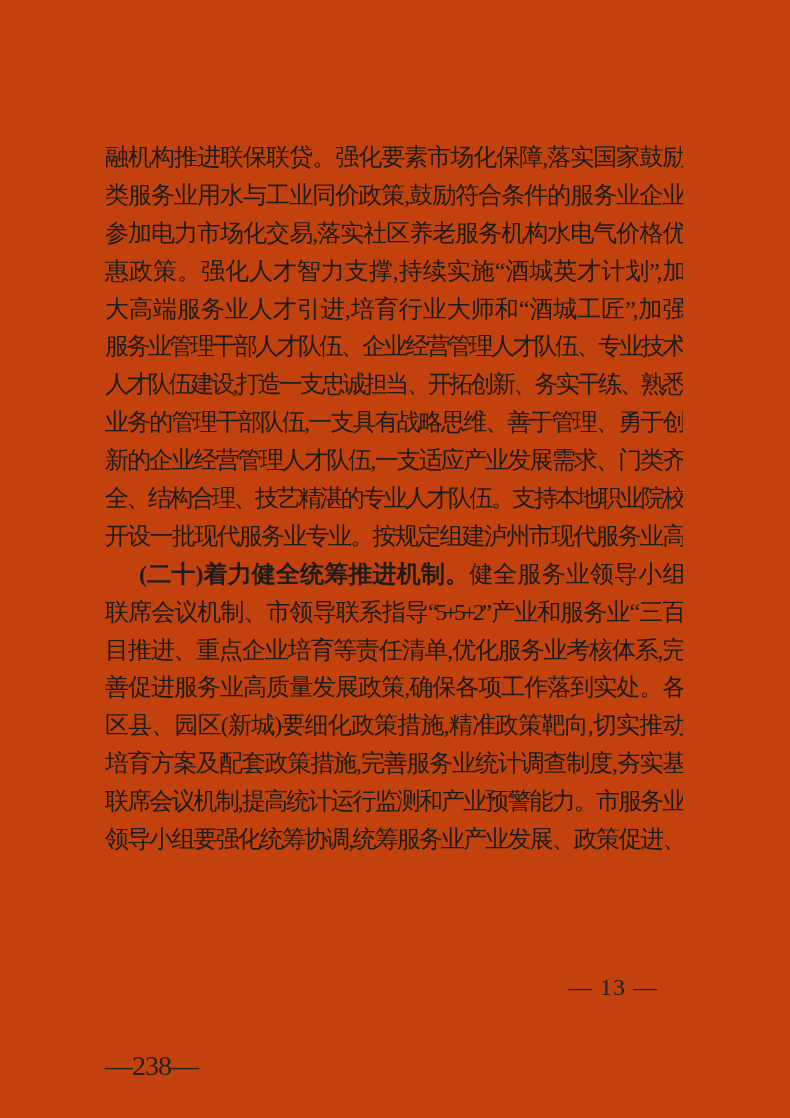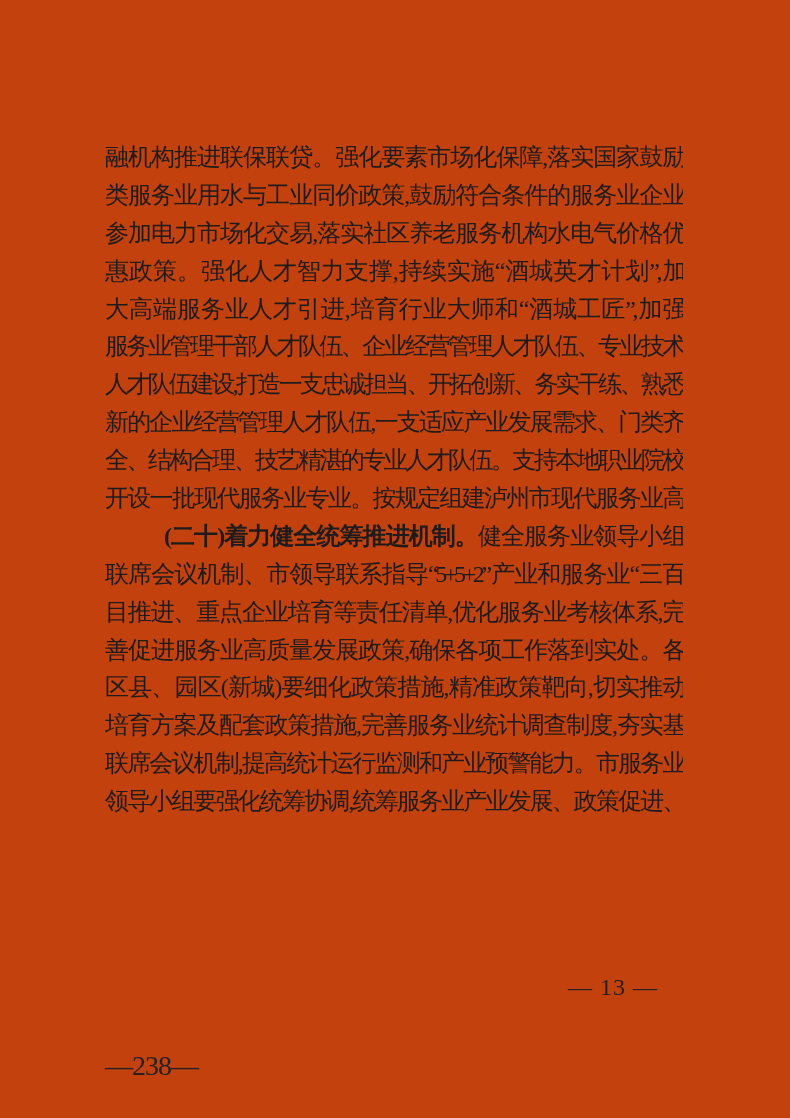--- a/index.html
+++ b/index.html
@@ -32,21 +32,20 @@
     overflow: hidden;
   }
   .line.para-end {
     text-align-last: left;
   }
   .line.indent {
     text-indent: 34px;
   }
   .bold {
     font-weight: bold;
-    margin-left: 25px;
   }
   .pagenum {
     position: absolute;
     top: 974px;
     right: 132px;
     font-size: 24px;
     letter-spacing: 1px;
     color: #222222;
   }
   .footer {
@@ -63,20 +62,21 @@
 
 <div class="page">
   <div class="textblock">
     <div class="line">融机构推进联保联贷。强化要素市场化保障,落实国家鼓励</div>
     <div class="line">类服务业用水与工业同价政策,鼓励符合条件的服务业企业</div>
     <div class="line">参加电力市场化交易,落实社区养老服务机构水电气价格优</div>
     <div class="line">惠政策。强化人才智力支撑,持续实施“酒城英才计划”,加</div>
     <div class="line">大高端服务业人才引进,培育行业大师和“酒城工匠”,加强</div>
     <div class="line">服务业管理干部人才队伍、企业经营管理人才队伍、专业技术</div>
     <div class="line">人才队伍建设,打造一支忠诚担当、开拓创新、务实干练、熟悉</div>
+    <div class="line">业务的管理干部队伍,一支具有战略思维、善于管理、勇于创</div>
     <div class="line">新的企业经营管理人才队伍,一支适应产业发展需求、门类齐</div>
     <div class="line">全、结构合理、技艺精湛的专业人才队伍。支持本地职业院校</div>
     <div class="line">开设一批现代服务业专业。按规定组建泸州市现代服务业高</div>
 
     <div class="line indent"><span class="bold">(二十)着力健全统筹推进机制。</span><span>健全服务业领导小组</span></div>
 
     <div class="line">联席会议机制、市领导联系指导“5+5+2”产业和服务业“三百</div>
     <div class="line">目推进、重点企业培育等责任清单,优化服务业考核体系,完</div>
     <div class="line">善促进服务业高质量发展政策,确保各项工作落到实处。各</div>
     <div class="line">区县、园区(新城)要细化政策措施,精准政策靶向,切实推动</div>

